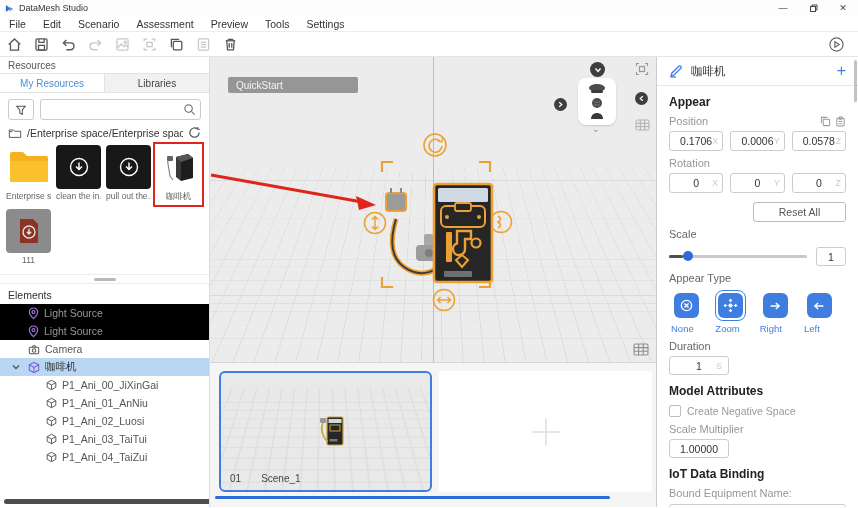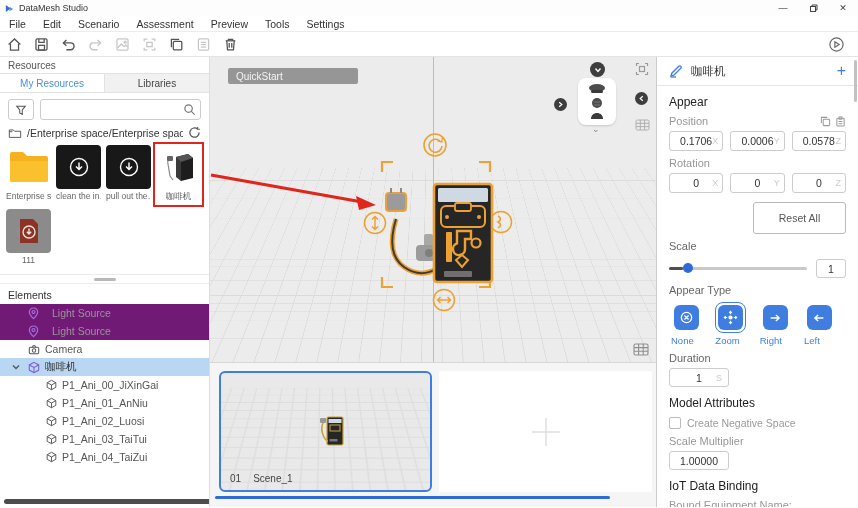--- a/index.html
+++ b/index.html
@@ -51,38 +51,38 @@
   .res-thumb.gray { background:#8b8b8b; }
   .res-thumb.white { background:#fff; }
   .res-label { font-size:8.5px; color:#666; text-align:center; margin-top:2px; white-space:nowrap; overflow:hidden; }
   .red-outline { position:absolute; left:-3px; top:-3px; right:-3px; bottom:-4px; border:2px solid #e0251b; pointer-events:none; }
   .splitter { height:10px; border-top:1px solid #ececec; border-bottom:1px solid #ececec; display:flex; align-items:center; justify-content:center; margin-top:6px; }
   .splitter-handle { width:22px; height:3px; background:#b9b9b9; border-radius:2px; }
   .elements-header { font-size:10.5px; color:#333; padding:5px 8px 3px; }
   .tree { flex:1; position:relative; overflow:hidden; }
   .tree-row { height:18px; display:flex; align-items:center; font-size:10.5px; color:#555; padding-left:28px; position:relative; white-space:nowrap; }
   .tree-row .t-ico { margin-right:5px; flex:none; }
-  .tree-row.muted { background:#701a75; color:#979797;gap:8px; }
+  .tree-row.muted { background:#000000; color:#979797; }
   .tree-row.selected { background:#b9d6f2; color:#333; }
   .tree-row.child { padding-left:46px; color:#555; }
   .tree-chevron { position:absolute; left:12px; top:5px; color:#555; }
   .tree-hscroll { position:absolute; left:4px; bottom:3px; width:300px; height:5px; background:#4d4d4d; border-radius:3px; }
 
   
   .center { flex:1; min-width:0; display:flex; flex-direction:column; }
   .viewport { height:306px; position:relative; background:#ececec; overflow:hidden; border-bottom:1px solid #d7d7d7; }
   .grid-plane { position:absolute; left:-70%; bottom:-40%; width:240%; height:340%;
     background-image:
       linear-gradient(#d9d9d9 1px, transparent 1px),
       linear-gradient(90deg, #d9d9d9 1px, transparent 1px);
     background-size:26px 26px;
     transform-origin:50% 100%;
     transform:perspective(800px) rotateX(52deg); }
   .axis-line { position:absolute; left:50%; top:0; width:1px; height:100%; background:#bdbdbd; }
-  .quickstart { position:absolute; left:18px; top:11px; width:130px; height:16px; background:rgba(125,125,125,.78);
+  .quickstart { position:absolute; left:18px; top:20px; width:130px; height:16px; background:rgba(125,125,125,.78);
     border-radius:2px; color:#f4f4f4; font-size:10px; display:flex; align-items:center; padding-left:8px; }
   .gizmo-cluster { position:absolute; right:24px; top:5px; width:64px; }
   .gz-circle { width:15px; height:15px; border-radius:50%; background:#3e3e3e; color:#fff; display:flex; align-items:center; justify-content:center; }
   .gz-top { position:absolute; left:22px; top:0; }
   .gz-left { position:absolute; left:-14px; top:36px; width:13px; height:13px; }
   .gz-right { position:absolute; right:-16px; top:30px; width:13px; height:13px; }
   .gz-card { position:absolute; left:10px; top:16px; width:38px; height:47px; background:#fff; border-radius:8px;
     box-shadow:0 1px 2px rgba(0,0,0,.15); display:flex; flex-direction:column; align-items:center; justify-content:center; gap:2px; }
   .gz-dots { position:absolute; left:24px; top:62px; color:#8a8a8a; font-size:9px; letter-spacing:1px; }
   .vp-corner-icon { position:absolute; right:7px; top:5px; color:#9a9a9a; }
@@ -93,41 +93,41 @@
 
   .scene-strip { flex:1; background:#f5f5f5; position:relative; display:flex; gap:7px; padding:8px 0 0 9px; }
   .scene-card { width:213px; height:121px; border:2px solid #3f7de0; border-radius:6px; background:#e9e9e9; position:relative; overflow:hidden; }
   .scene-grid { position:absolute; inset:0;
     background-image:
       linear-gradient(#dddddd 1px, transparent 1px),
       linear-gradient(90deg, #dddddd 1px, transparent 1px);
     background-size:11px 11px;
     transform-origin:50% 100%;
     transform:perspective(300px) rotateX(40deg) scale(1.6); }
-  .scene-label { position:absolute; left:9px; bottom:6px; font-size:10px; color:#444; display:flex; gap:12px; }
+  .scene-label { position:absolute; left:9px; bottom:6px; font-size:10px; color:#444; display:flex; gap:20px; }
   .scene-mini { position:absolute; left:96px; top:40px; }
   .scene-add { width:213px; height:121px; background:#fff; border-radius:2px; position:relative; }
   .scene-plus { position:absolute; left:50%; top:50%; width:32px; height:32px; transform:translate(-50%,-50%); color:#e0e0e0; }
   .strip-scrollbar { position:absolute; left:5px; bottom:8px; width:395px; height:3px; background:#2f6bd8; border-radius:2px; }
 
   
   .right-panel { width:202px; border-left:1px solid #ccc; background:#fff; padding:0 12px; position:relative; overflow:hidden; }
   .insp-header { height:29px; display:flex; align-items:center; border-bottom:1px solid #e6e6e6; margin:0 -12px; padding:0 12px; }
   .insp-pencil { color:#3f7de0; margin-right:8px; }
   .insp-title { font-size:11.5px; color:#333; }
   .insp-plus { margin-left:auto; color:#3f7de0; font-size:16px; line-height:1; }
-  .sec-heading { font-size:12px; font-weight:normal; color:#222; margin-top:9px; }
+  .sec-heading { font-size:12px; font-weight:bold; color:#222; margin-top:9px; }
   .field-label { font-size:11px; color:#979797; margin-top:6px; display:flex; align-items:center; }
   .pos-icons { margin-left:auto; display:flex; gap:4px; color:#9a9a9a; }
   .vec-row { display:flex; gap:7px; margin-top:4px; }
   .vec-input { flex:1; height:20px; border:1px solid #ccc; border-radius:3px; background:#fff; display:flex;
     align-items:center; justify-content:center; font-size:10.5px; color:#333; position:relative; }
   .axis-letter { position:absolute; right:4px; font-size:9px; color:#ccc; }
   .reset-row { display:flex; justify-content:flex-end; margin-top:9px; }
-  .reset-btn { width:93px; height:32px; border:1px solid #bbb; border-radius:3px; background:#fff; font-size:10.5px; color:#555;
+  .reset-btn { width:93px; height:20px; border:1px solid #bbb; border-radius:3px; background:#fff; font-size:10.5px; color:#555;
     display:flex; align-items:center; justify-content:center; }
   .scale-row { display:flex; align-items:center; gap:9px; margin-top:7px; }
   .slider-track { flex:1; height:3px; background:#c9c9c9; border-radius:2px; position:relative; }
   .slider-fill { position:absolute; left:0; top:0; height:3px; width:10%; background:#4f4f4f; border-radius:2px; }
   .slider-thumb { position:absolute; left:10%; top:-4px; width:10px; height:10px; border-radius:50%; background:#2f6bd8; }
   .scale-value { width:30px; height:19px; border:1px solid #ccc; border-radius:3px; display:flex; align-items:center; justify-content:center; font-size:10.5px; }
   .appear-type-row { display:flex; justify-content:space-between; margin-top:6px; padding:0 2px; }
   .at-option { width:40px; display:flex; flex-direction:column; align-items:flex-start; }
   .at-btn-wrap { padding:2px; border:1px solid transparent; border-radius:8px; }
   .at-option.selected .at-btn-wrap { border-color:#3f7de0; }

